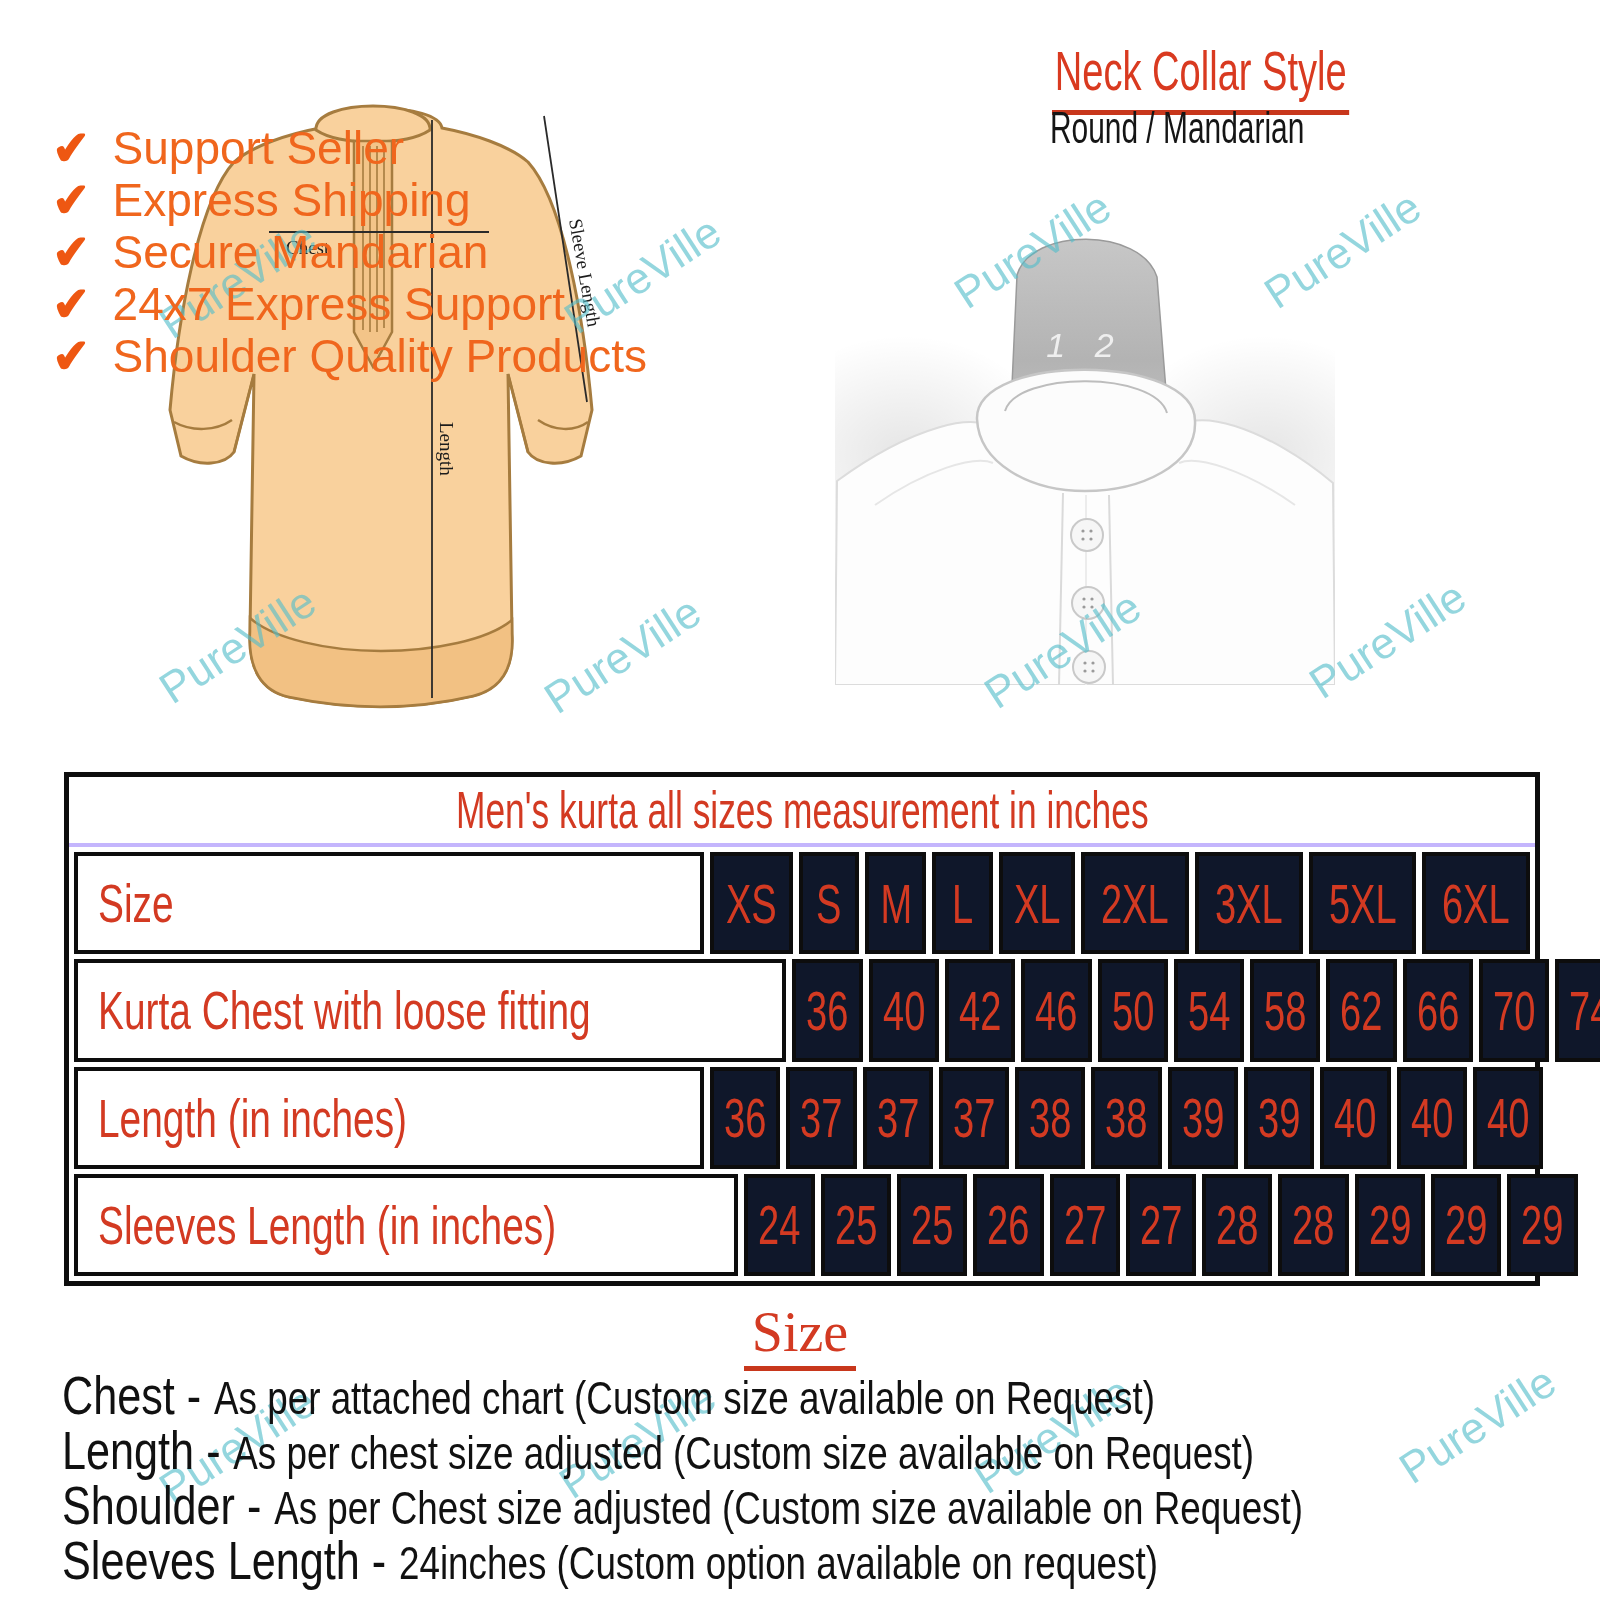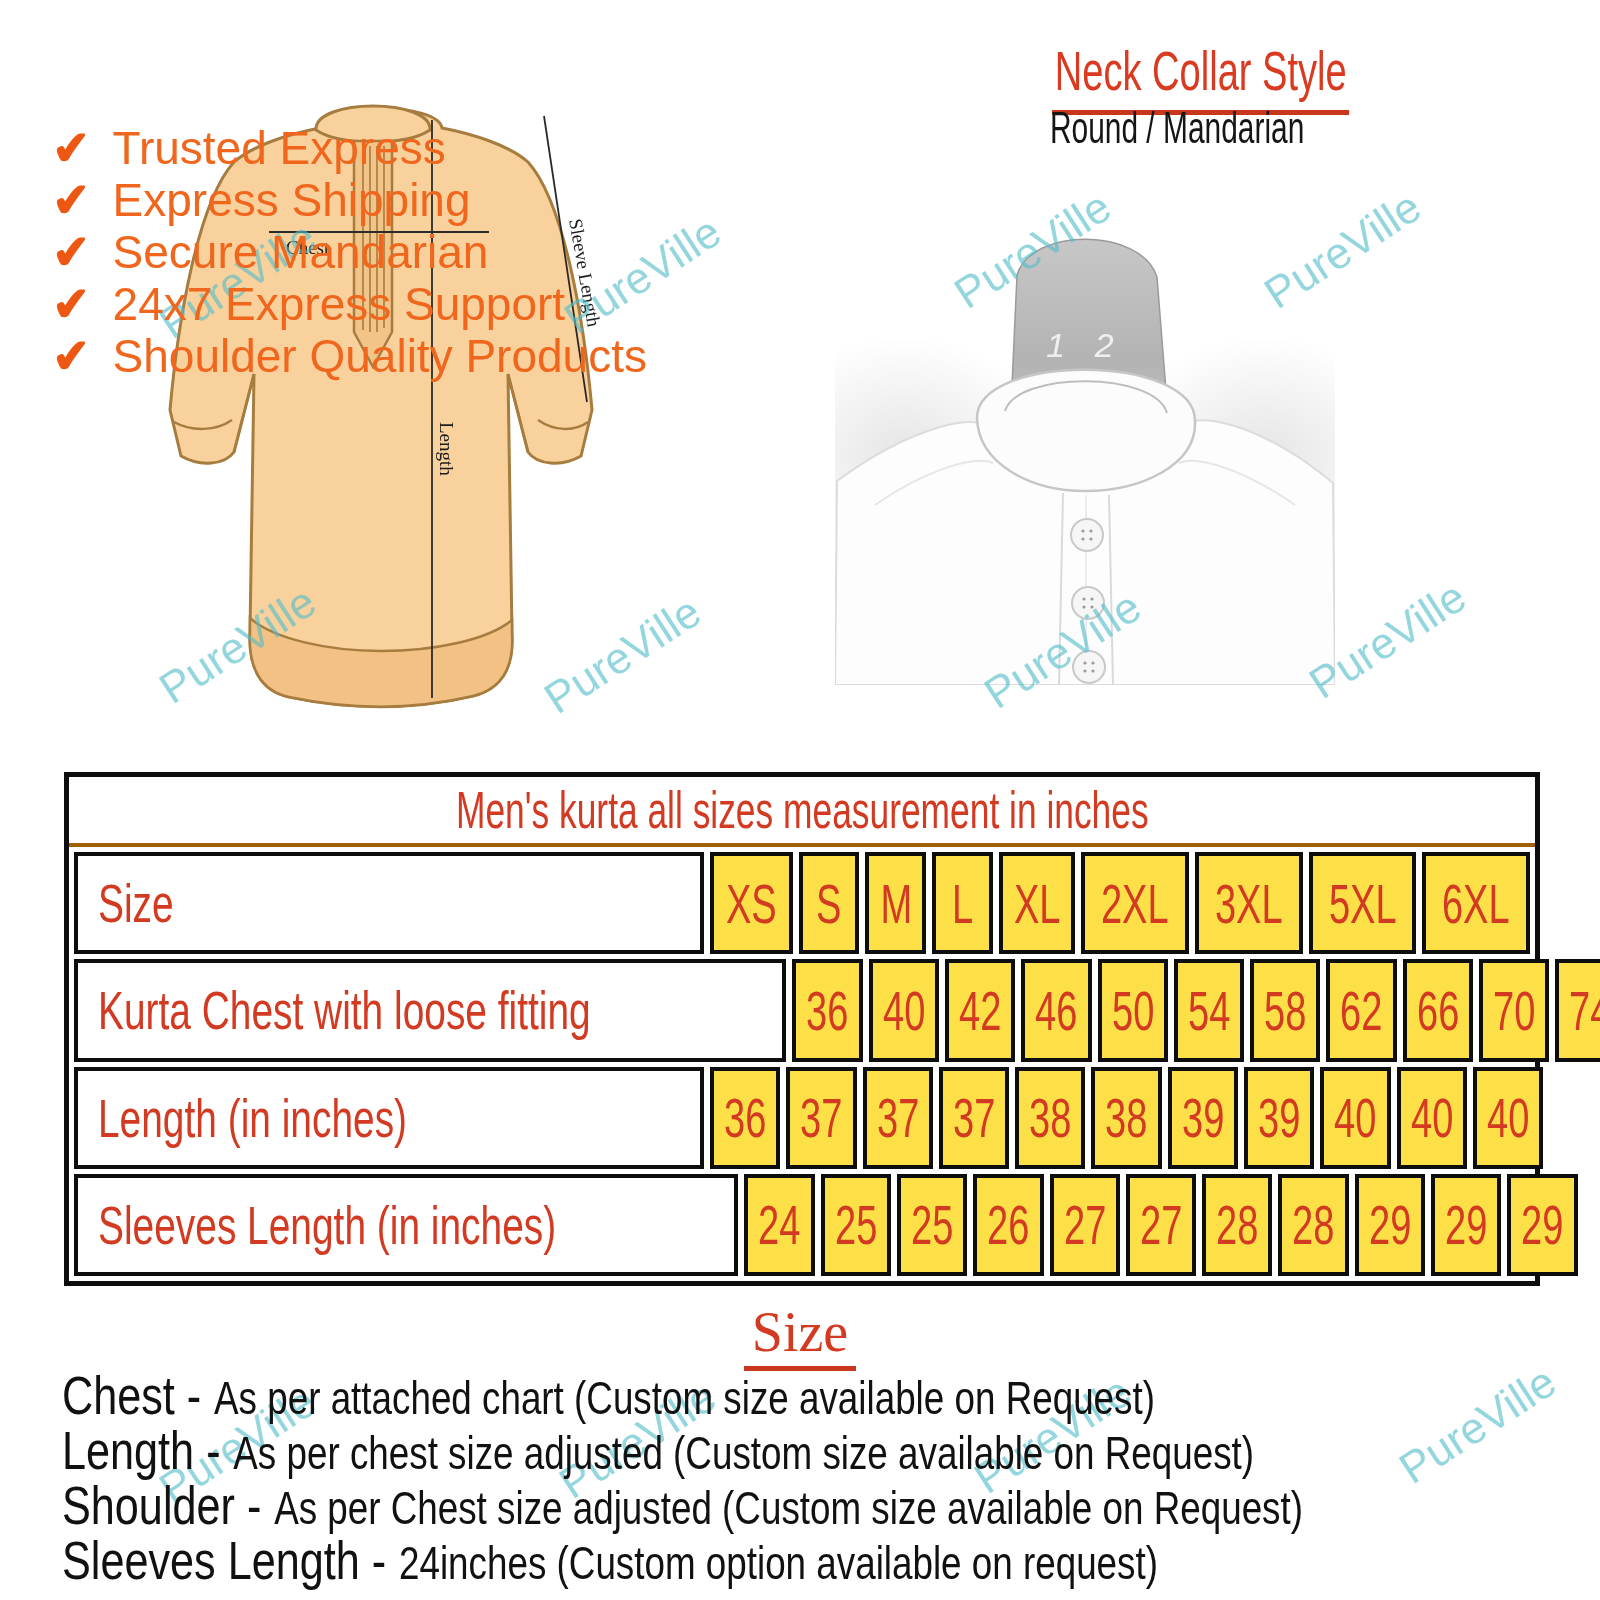--- a/index.html
+++ b/index.html
@@ -29,29 +29,29 @@
   
   .collar-head{position:absolute;left:982px;top:38px;width:390px;text-align:center;z-index:10;}
   .collar-title{font-size:56px;color:#d93a20;border-bottom:5px solid #c8371c;
                 padding:0 4px 8px 4px;}
   .collar-sub{margin-top:12px;font-size:44px;color:#151515;}
   .collar-wrap{position:absolute;left:835px;top:205px;z-index:1;font-style:italic;}
 
   
   .size-table{position:absolute;left:64px;top:772px;width:1476px;height:514px;
               border:5px solid #0d0d0d;box-sizing:border-box;background:#fff;z-index:10;}
-  .t-title{height:66px;border-bottom:4px solid #a16207;display:flex;align-items:center;
+  .t-title{height:66px;border-bottom:4px solid #c4b5fd;display:flex;align-items:center;
            justify-content:center;font-size:52px;color:#d33a22;}
   .t-body{display:flex;flex-direction:column;gap:5px;padding:5px;box-sizing:border-box;
           height:calc(100% - 70px);}
   .t-row{display:flex;gap:6px;flex:1;}
   .t-label{flex:0 0 630px;border:4px solid #0d0d0d;display:flex;align-items:center;
            padding-left:20px;box-sizing:border-box;font-size:54px;color:#d33a22;background:#fff;}
   .t-cell{flex:1;border:4px solid #0d0d0d;display:flex;align-items:center;justify-content:center;
-          box-sizing:border-box;font-size:56px;color:#d33a22;background:#fde047;}
+          box-sizing:border-box;font-size:56px;color:#d33a22;background:#0f172a;}
 
   
   .size-heading-row{position:absolute;left:0;top:1300px;width:1600px;text-align:center;z-index:10;}
   .size-heading{display:inline-block;font-family:"Liberation Serif",serif;font-size:56px;
                 color:#d33a22;border-bottom:5px solid #c8371c;padding:0 8px 2px 8px;}
   .details{position:absolute;left:62px;top:1364px;z-index:10;}
   .detail-line{height:55px;display:block;}
   .d-label{font-size:54px;color:#111;}
   .d-text{font-size:46px;color:#111;margin-left:16px;}
 </style>
@@ -75,21 +75,21 @@
       <span class="wm" style="left: 1315px; top: 1000px;">PureVille</span>
       <span class="wm" style="left: 150px; top: 1420px;">PureVille</span>
       <span class="wm" style="left: 550px; top: 1415px;">PureVille</span>
       <span class="wm" style="left: 965px; top: 1410px;">PureVille</span>
       <span class="wm" style="left: 1390px; top: 1400px;">PureVille</span>
     </div>
 
   <div class="badges">
       <div class="badge-item">
         <span class="badge-check">✔</span>
-        <span class="badge-label">Trusted Express</span>
+        <span class="badge-label">Support Seller</span>
       </div>
       <div class="badge-item">
         <span class="badge-check">✔</span>
         <span class="badge-label">Express Shipping</span>
       </div>
       <div class="badge-item">
         <span class="badge-check">✔</span>
         <span class="badge-label">Secure Mandarian</span>
       </div>
       <div class="badge-item">

